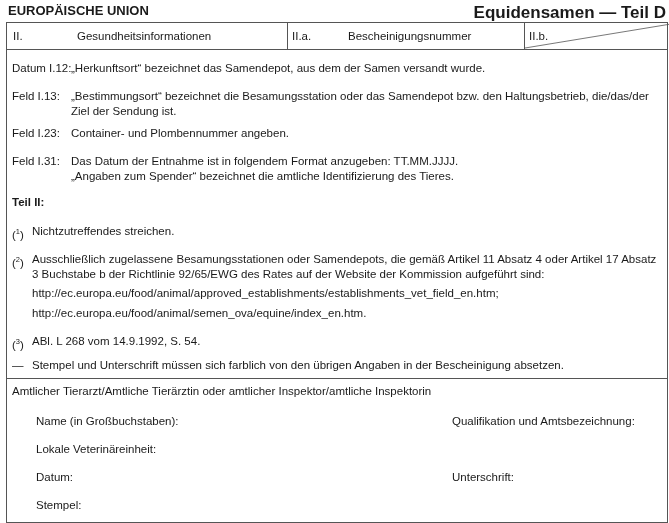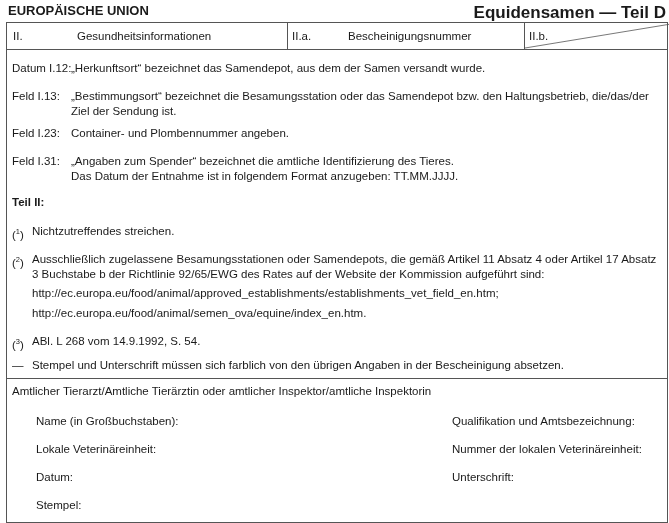--- a/index.html
+++ b/index.html
@@ -71,22 +71,22 @@
   <div class="feld" style="top:41px">
     <span class="lbl">Feld I.13:</span>
     <div class="txt">„Bestimmungsort“ bezeichnet die Besamungsstation oder das Samendepot bzw. den Haltungsbetrieb, die/das/der Ziel der Sendung ist.</div>
   </div>
   <div class="feld" style="top:78px">
     <span class="lbl">Feld I.23:</span>
     <div class="txt">Container- und Plombennummer angeben.</div>
   </div>
   <div class="feld" style="top:106px">
     <span class="lbl">Feld I.31:</span>
+    <div class="txt">Das Datum der Entnahme ist in folgendem Format anzugeben: TT.MM.JJJJ.</div>
     <div class="txt">„Angaben zum Spender“ bezeichnet die amtliche Identifizierung des Tieres.</div>
-    <div class="txt">Das Datum der Entnahme ist in folgendem Format anzugeben: TT.MM.JJJJ.</div>
   </div>
 
   <div class="teil">Teil II:</div>
 
   <div class="note" style="top:176px">
     <span class="mk">(<sup>1</sup>)</span>
     <div class="txt">Nichtzutreffendes streichen.</div>
   </div>
   <div class="note" style="top:204px">
     <span class="mk">(<sup>2</sup>)</span>
@@ -104,15 +104,14 @@
   </div>
 </div>
 
 <div class="frame sig-box">
   <div class="sig-title">Amtlicher Tierarzt/Amtliche Tierärztin oder amtlicher Inspektor/amtliche Inspektorin</div>
   <div class="sig-l" style="top:36px">Name (in Großbuchstaben):</div>
   <div class="sig-l" style="top:64px">Lokale Veterinäreinheit:</div>
   <div class="sig-l" style="top:92px">Datum:</div>
   <div class="sig-l" style="top:120px">Stempel:</div>
   <div class="sig-r" style="top:36px">Qualifikation und Amtsbezeichnung:</div>
-  <div class="sig-r" style="top:64px">Nummer der lokalen Veterinäreinheit:</div>
   <div class="sig-r" style="top:92px">Unterschrift:</div>
 </div>
 
 </body></html>

